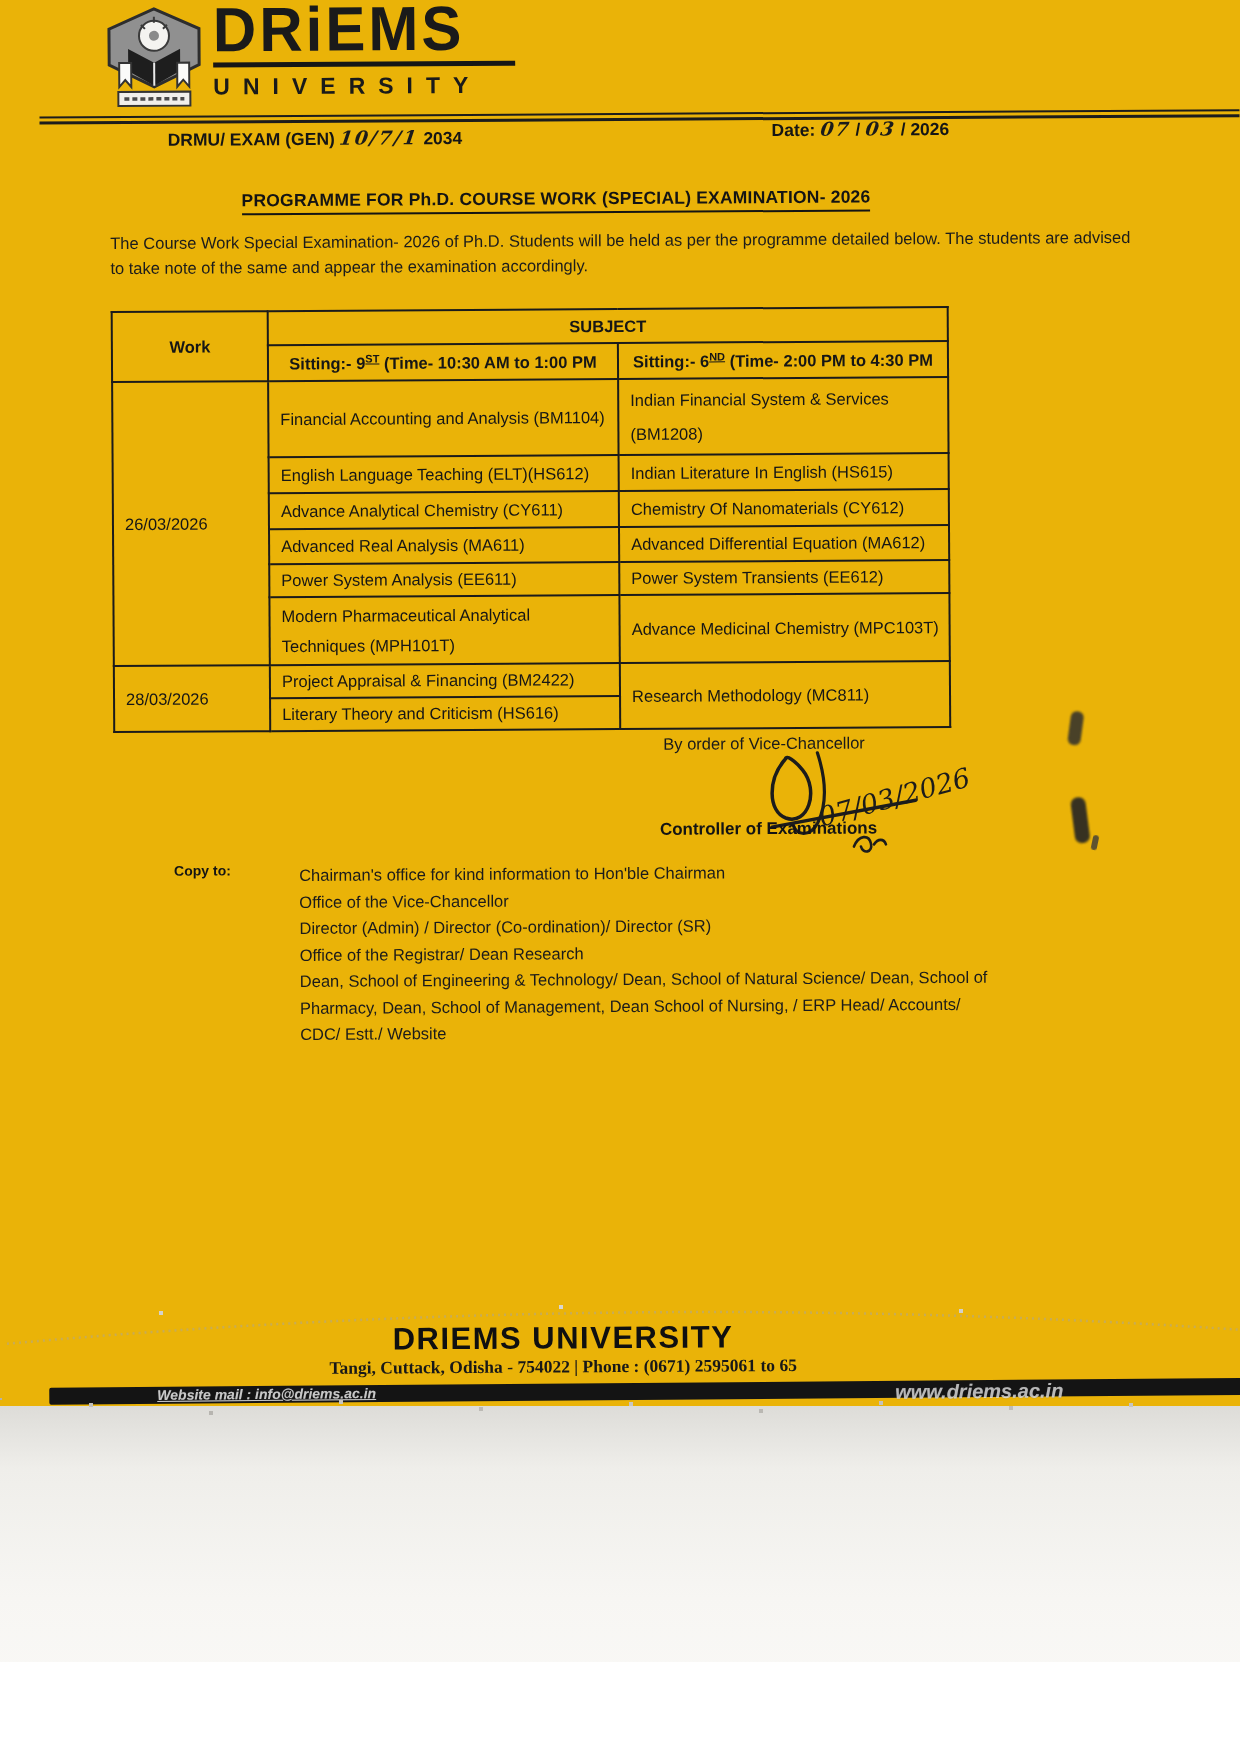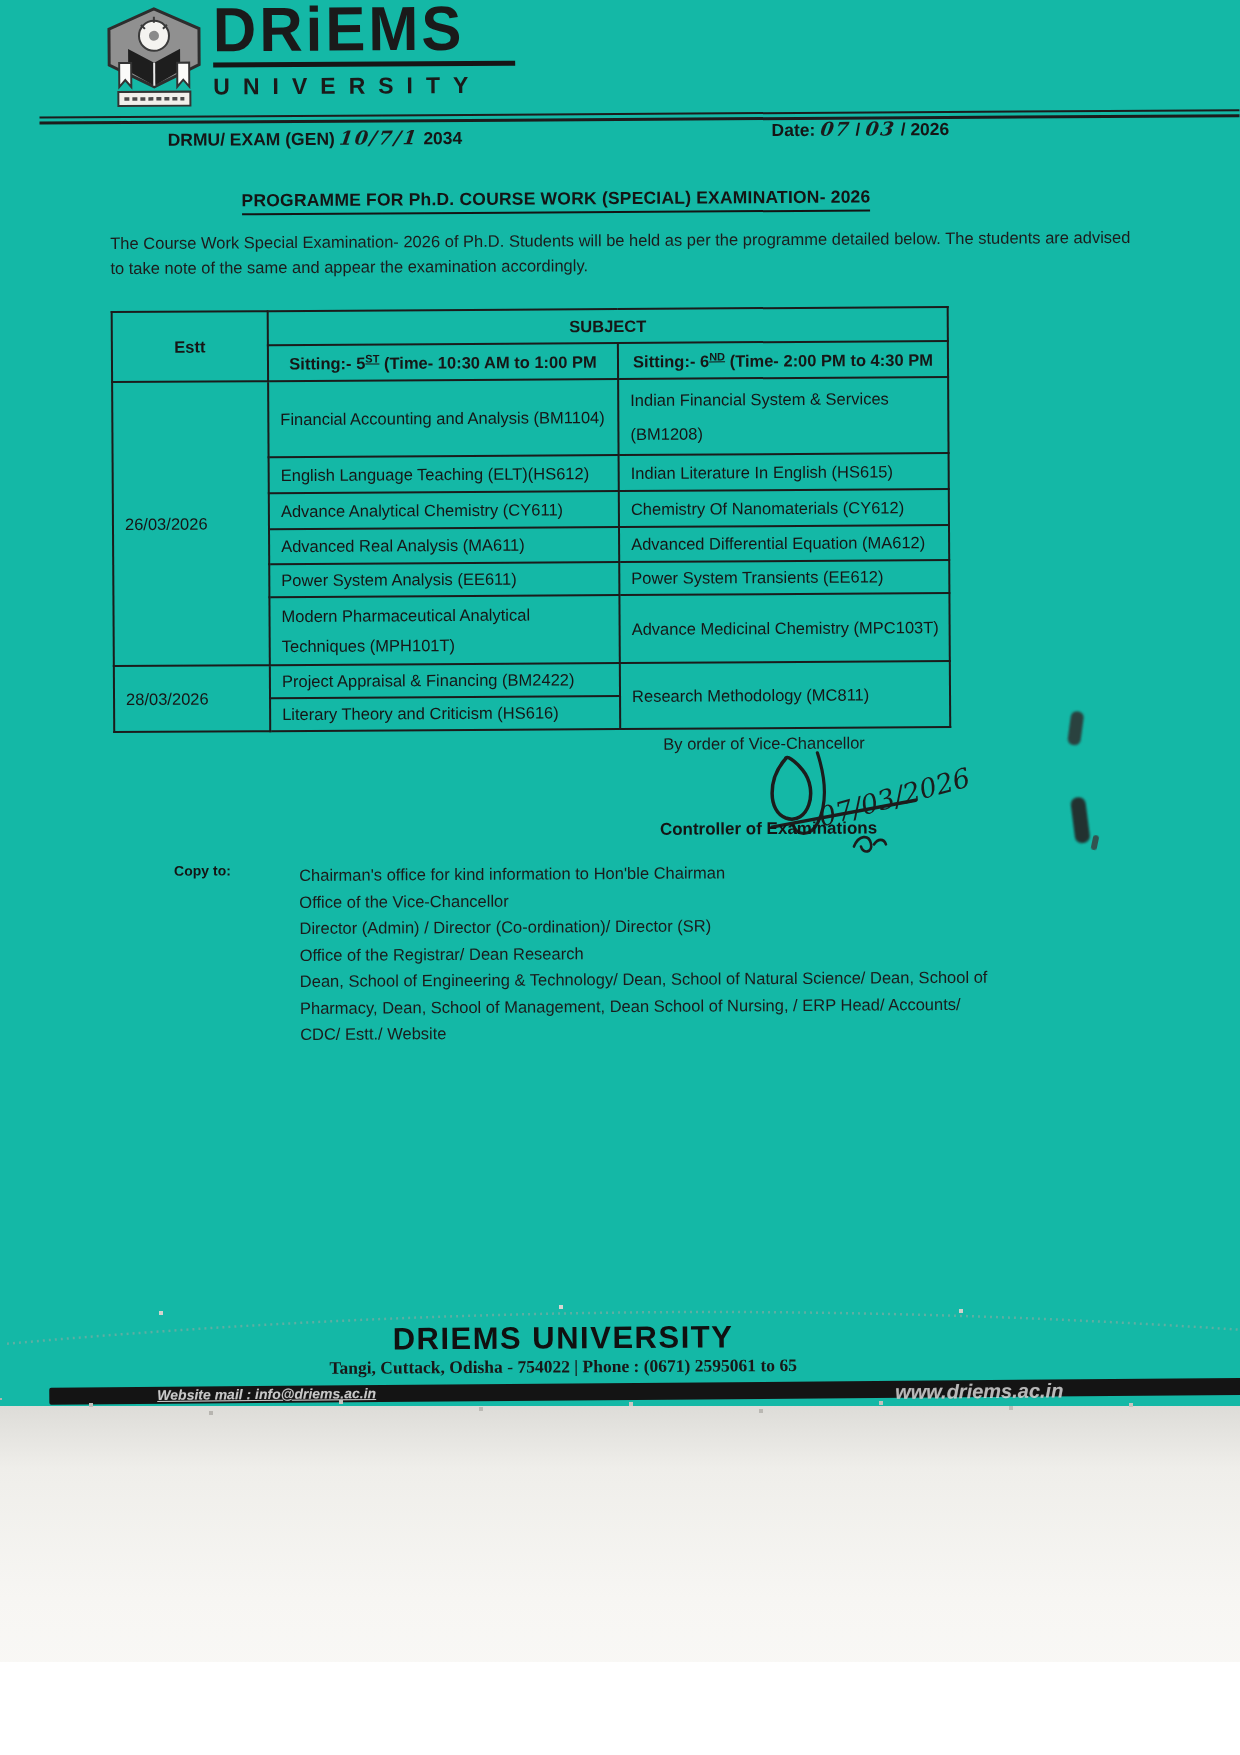--- a/index.html
+++ b/index.html
@@ -1,20 +1,20 @@
 <!DOCTYPE html>
 <html><head>
 <meta charset="utf-8">
 <style>
   * { margin:0; padding:0; box-sizing:border-box; }
   html,body { background:#ffffff; }
   body { font-family:"Liberation Sans", sans-serif; }
   .canvas {
     position:relative; width:1240px; height:1755px;
-    background:#14b8a6; overflow:hidden;
+    background:#eab308; overflow:hidden;
   }
   .doc { position:absolute; inset:0; transform:rotate(-0.35deg); transform-origin:620px 200px; }
 
   
   .emblem { position:absolute; left:108px; top:4px; }
   .logoblock { position:absolute; left:214px; top:-4px; width:320px; }
   .logo-title {
     font-size:60px; font-weight:bold; letter-spacing:3px; color:#1a1a1a;
     transform:scaleY(1.04); line-height:64px; white-space:nowrap;
   }
@@ -153,25 +153,25 @@
 
     <div class="exam-table-wrap">
       <table class="exam">
         <colgroup>
             <col class="c-date">
             <col class="c-s1">
             <col class="c-s2">
           </colgroup>
         <tbody>
             <tr style="height:34px;">
-          <th rowspan="2">Estt</th>
+          <th rowspan="2">Work</th>
           <th colspan="2">SUBJECT</th>
         </tr>
         <tr style="height:36px;">
-          <th><span>Sitting:- 5</span><sup class="ord">ST</sup><span> (Time- 10:30 AM to 1:00 PM</span></th>
+          <th><span>Sitting:- 9</span><sup class="ord">ST</sup><span> (Time- 10:30 AM to 1:00 PM</span></th>
           <th><span>Sitting:- 6</span><sup class="ord">ND</sup><span> (Time- 2:00 PM to 4:30 PM</span></th>
         </tr>
         <tr style="height:68px;">
           <td rowspan="6" class="datecell">26/03/2026</td>
           <td>Financial Accounting and Analysis (BM1104)</td>
           <td style="line-height:34px;">Indian Financial System &amp; Services (BM1208)</td>
         </tr>
         <tr style="height:36px;">
           <td>English Language Teaching  (ELT)(HS612)</td>
           <td>Indian Literature In English (HS615)</td>

